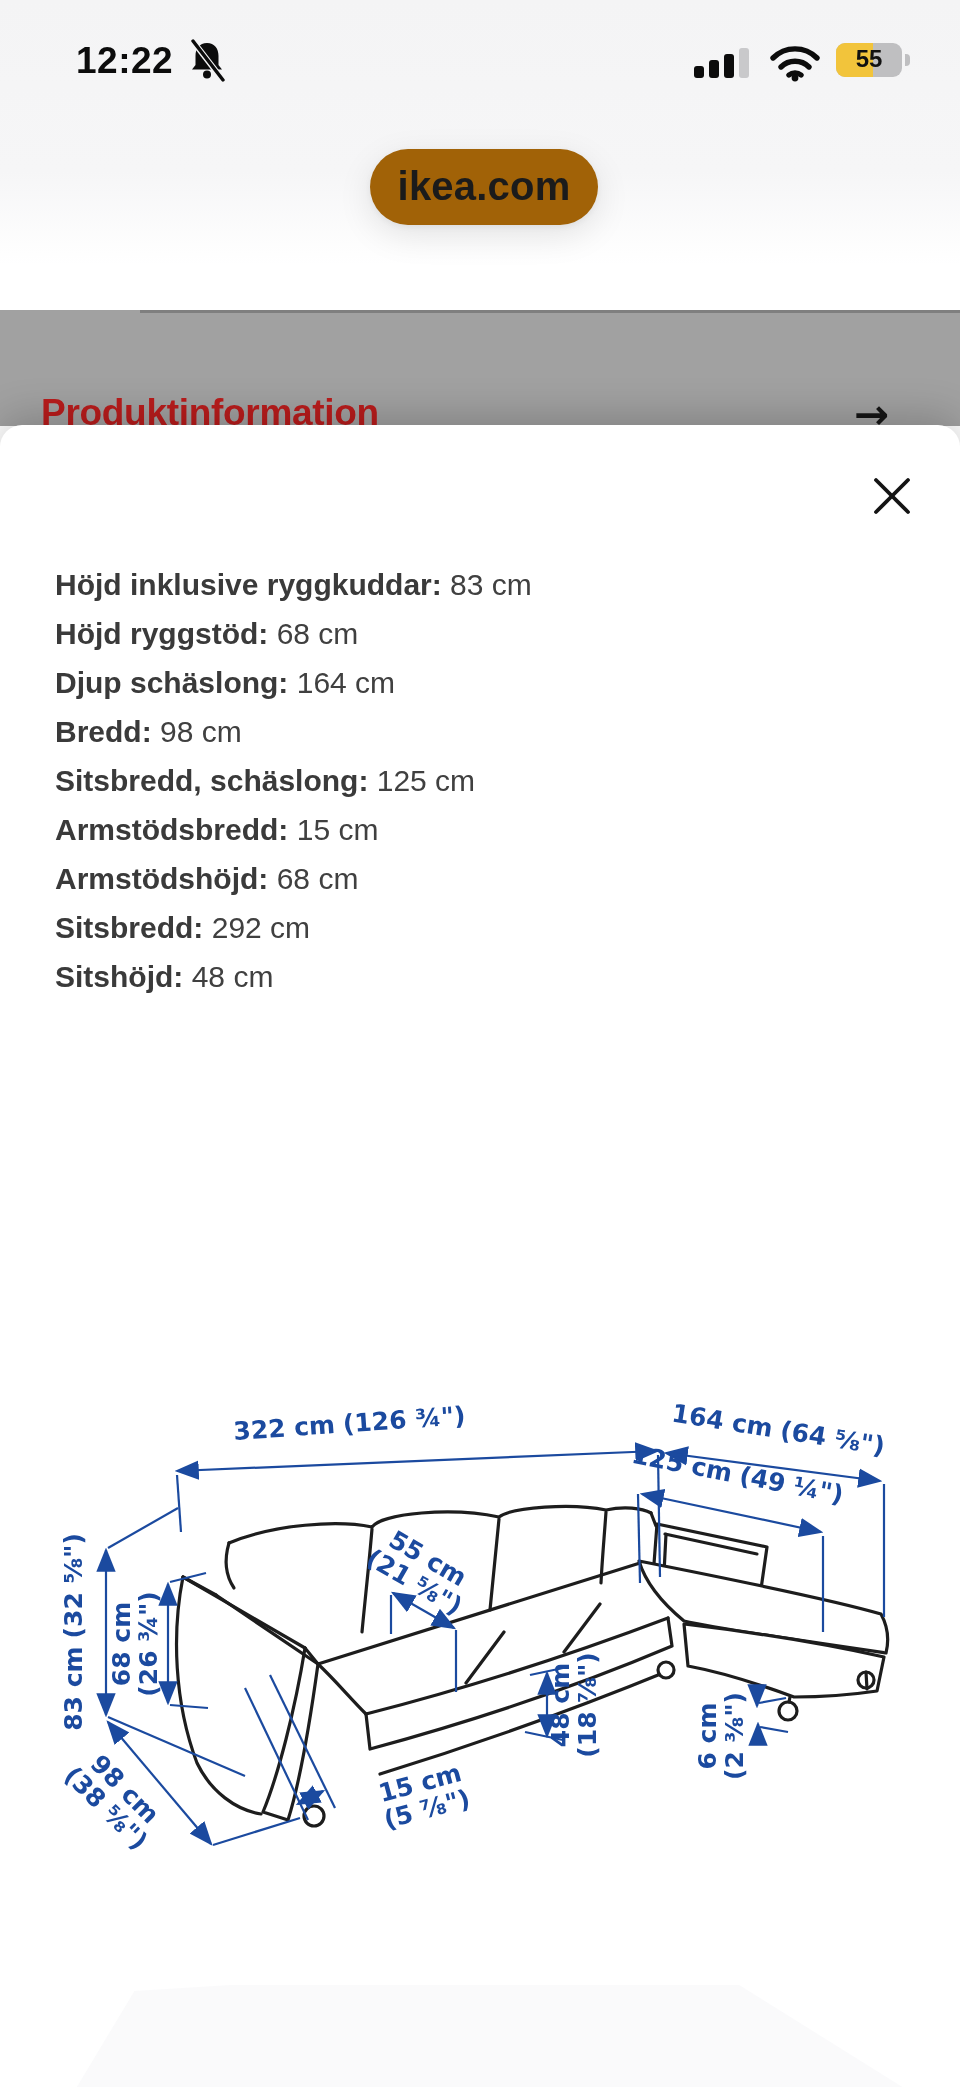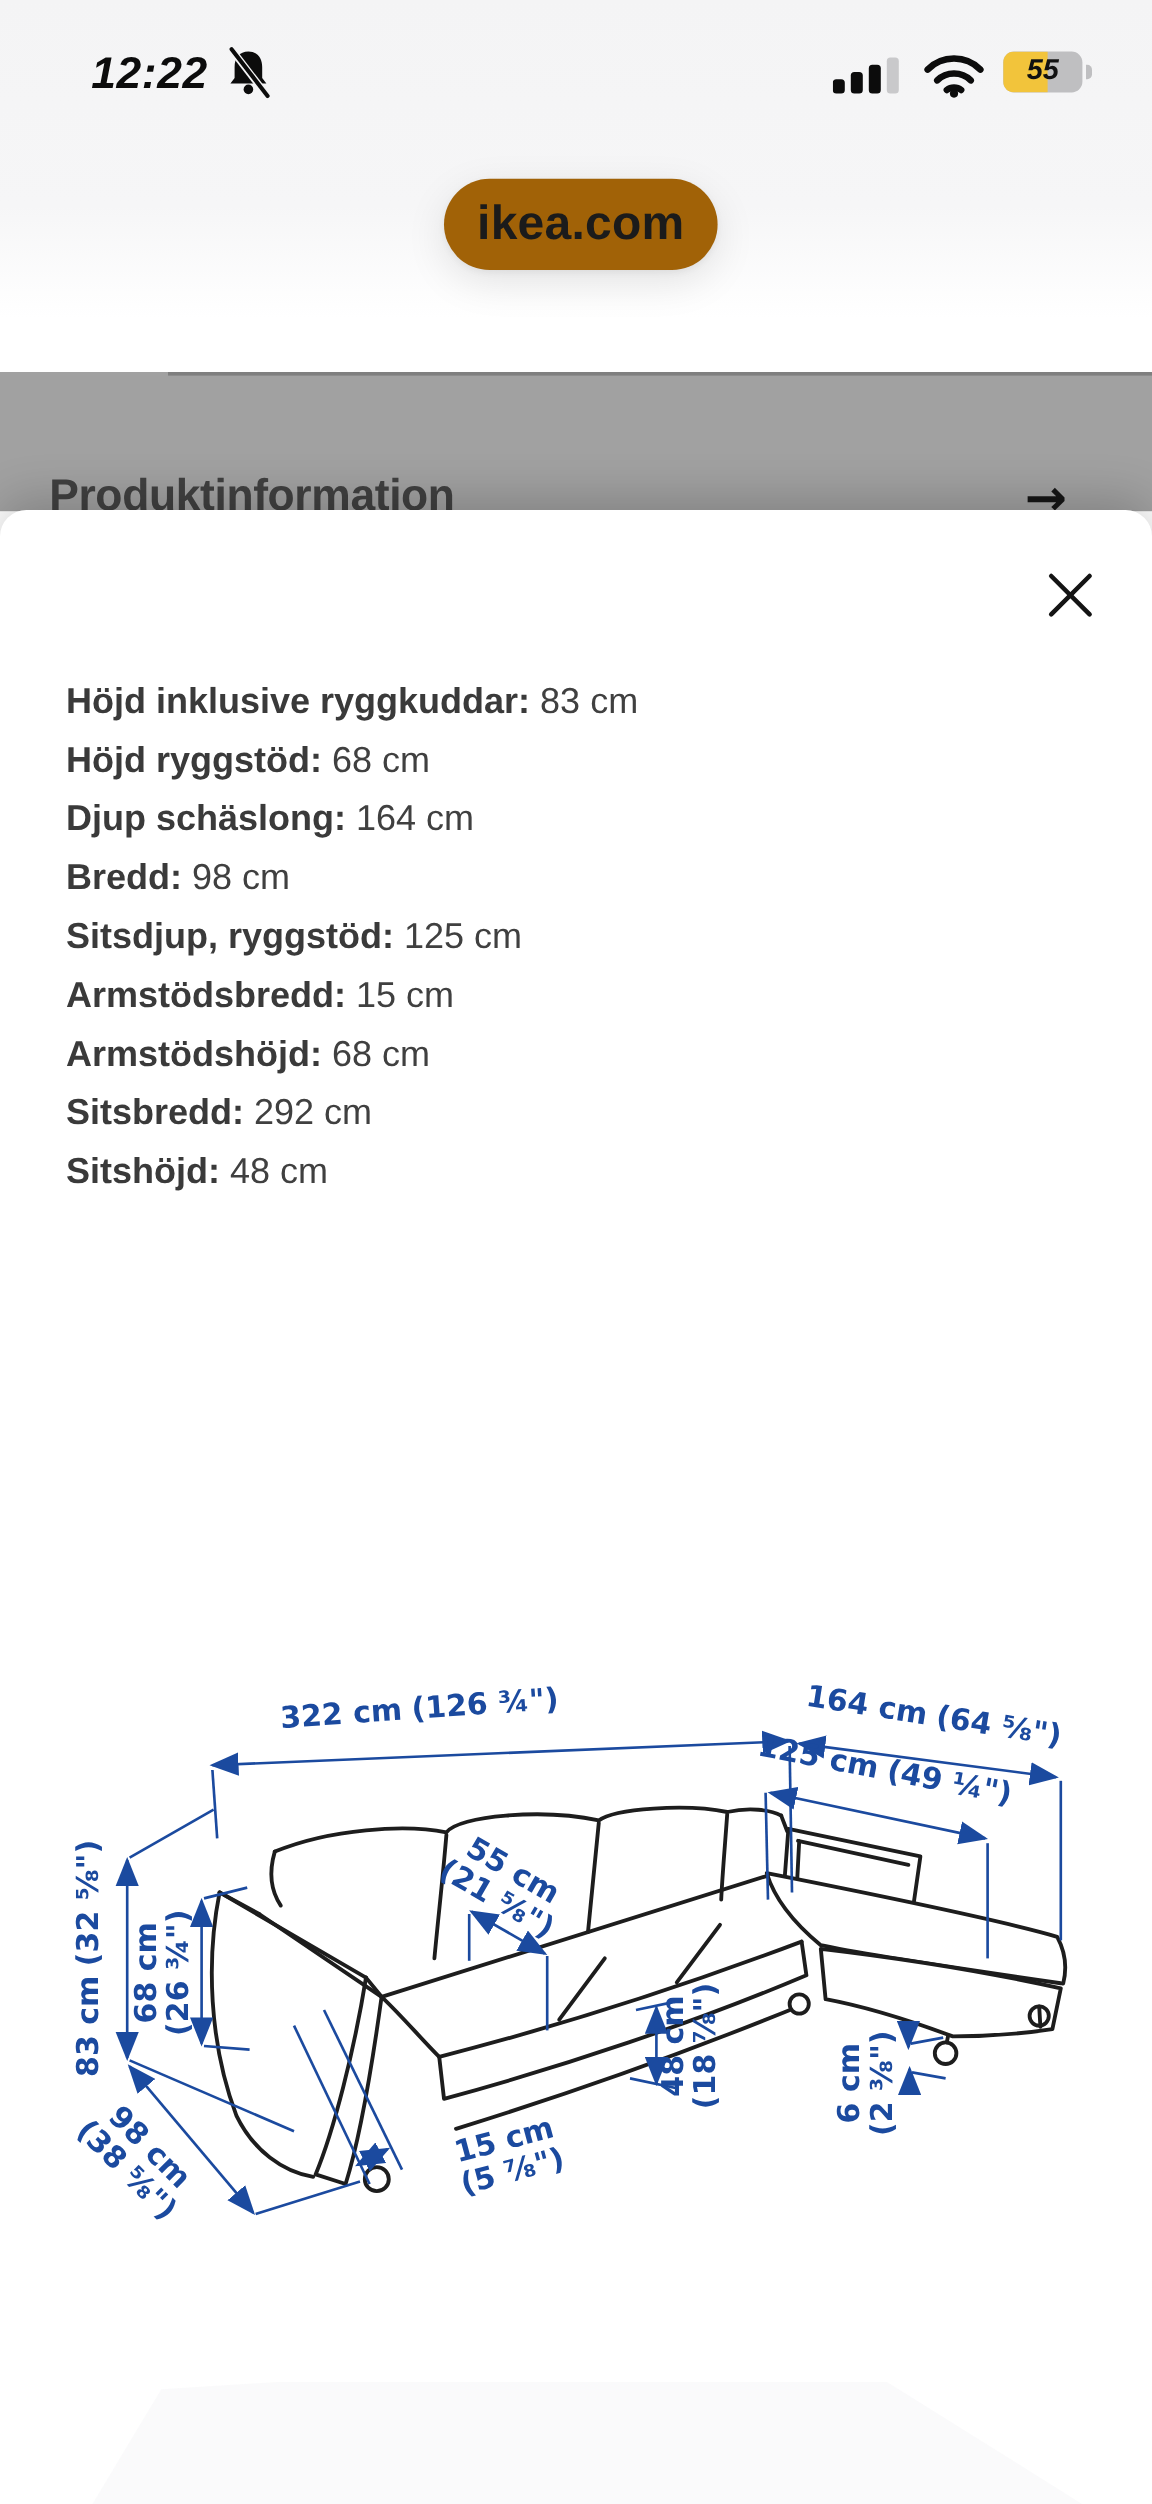--- a/index.html
+++ b/index.html
@@ -6,21 +6,21 @@
   body{
     width:960px;height:2087px;position:relative;overflow:hidden;
     background:#ffffff;font-family:"Liberation Sans", sans-serif;
     -webkit-font-smoothing:antialiased;
   }
   
   .top-bg{
     position:absolute;left:0;top:0;width:960px;height:312px;
     background:linear-gradient(#f4f4f5 0%, #f6f6f7 55%, #ffffff 85%);
   }
-  .status-bar{position:absolute;left:0;top:0;width:772px;height:100px;font-style:italic;}
+  .status-bar{position:absolute;left:0;top:0;width:772px;height:100px;}
   .status-time{
     position:absolute;left:76px;top:40px;font-size:37px;font-weight:700;color:#0c0c0c;
     letter-spacing:.5px;
   }
   .bell-icon{position:absolute;left:186px;top:38px;}
   .signal-icon{position:absolute;left:694px;top:46px;}
   .wifi-icon{position:absolute;left:766px;top:44px;}
   .battery-icon{position:absolute;left:836px;top:43px;}
   .battery-body{
     position:absolute;left:0;top:0;width:66px;height:34px;border-radius:9px;
@@ -37,21 +37,21 @@
     background:#a16207;box-shadow:0 10px 34px rgba(0,0,0,.10), 0 2px 6px rgba(0,0,0,.05);
   }
   .url-text{
     position:absolute;left:0;top:15px;width:228px;text-align:center;
     font-size:40px;font-weight:600;color:#1b1b1b;letter-spacing:.2px;
   }
   
   .scrim{position:absolute;left:0;top:310px;width:960px;height:116px;background:#a1a1a1;}
   .card-top-edge{position:absolute;left:140px;top:310px;width:820px;height:3px;background:#7f7f7f;}
   .section-title{
-    position:absolute;left:41px;top:392px;font-size:37px;font-weight:700;color:#404040;
+    position:absolute;left:41px;top:392px;font-size:37px;font-weight:700;color:#b91c1c;
     letter-spacing:-.3px;white-space:nowrap;
   }
   .fwd-arrow{
     position:absolute;left:854px;top:390px;font-size:42px;font-weight:700;color:#161616;
     font-family:"DejaVu Sans", sans-serif;
   }
   
   .sheet{
     position:absolute;left:0;top:425px;width:960px;height:1876px;background:#ffffff;
     border-radius:22px 22px 0 0;box-shadow:0 -8px 40px rgba(0,0,0,.20);
@@ -128,21 +128,21 @@
       <line x1="4" y1="4" x2="36" y2="36" stroke="#141414" stroke-width="3.8" stroke-linecap="round"></line>
       <line x1="36" y1="4" x2="4" y2="36" stroke="#141414" stroke-width="3.8" stroke-linecap="round"></line>
     </svg>
   </button>
 
   <div class="spec-list">
     <div class="spec-row"><b>Höjd inklusive ryggkuddar:</b> <span>83 cm</span></div>
     <div class="spec-row"><b>Höjd ryggstöd:</b> <span>68 cm</span></div>
     <div class="spec-row"><b>Djup schäslong:</b> <span>164 cm</span></div>
     <div class="spec-row"><b>Bredd:</b> <span>98 cm</span></div>
-    <div class="spec-row"><b>Sitsdjup, ryggstöd:</b> <span>125 cm</span></div>
+    <div class="spec-row"><b>Sitsbredd, schäslong:</b> <span>125 cm</span></div>
     <div class="spec-row"><b>Armstödsbredd:</b> <span>15 cm</span></div>
     <div class="spec-row"><b>Armstödshöjd:</b> <span>68 cm</span></div>
     <div class="spec-row"><b>Sitsbredd:</b> <span>292 cm</span></div>
     <div class="spec-row"><b>Sitshöjd:</b> <span>48 cm</span></div>
   </div>
 
   <svg class="diagram" viewBox="0 0 930 580">
     <defs>
       <marker id="arr" viewBox="0 0 10 8" refX="9" refY="4" markerWidth="11" markerHeight="9" orient="auto-start-reverse">
         <path d="M0,0 L10,4 L0,8 Z" fill="#1b4a9f"></path>

